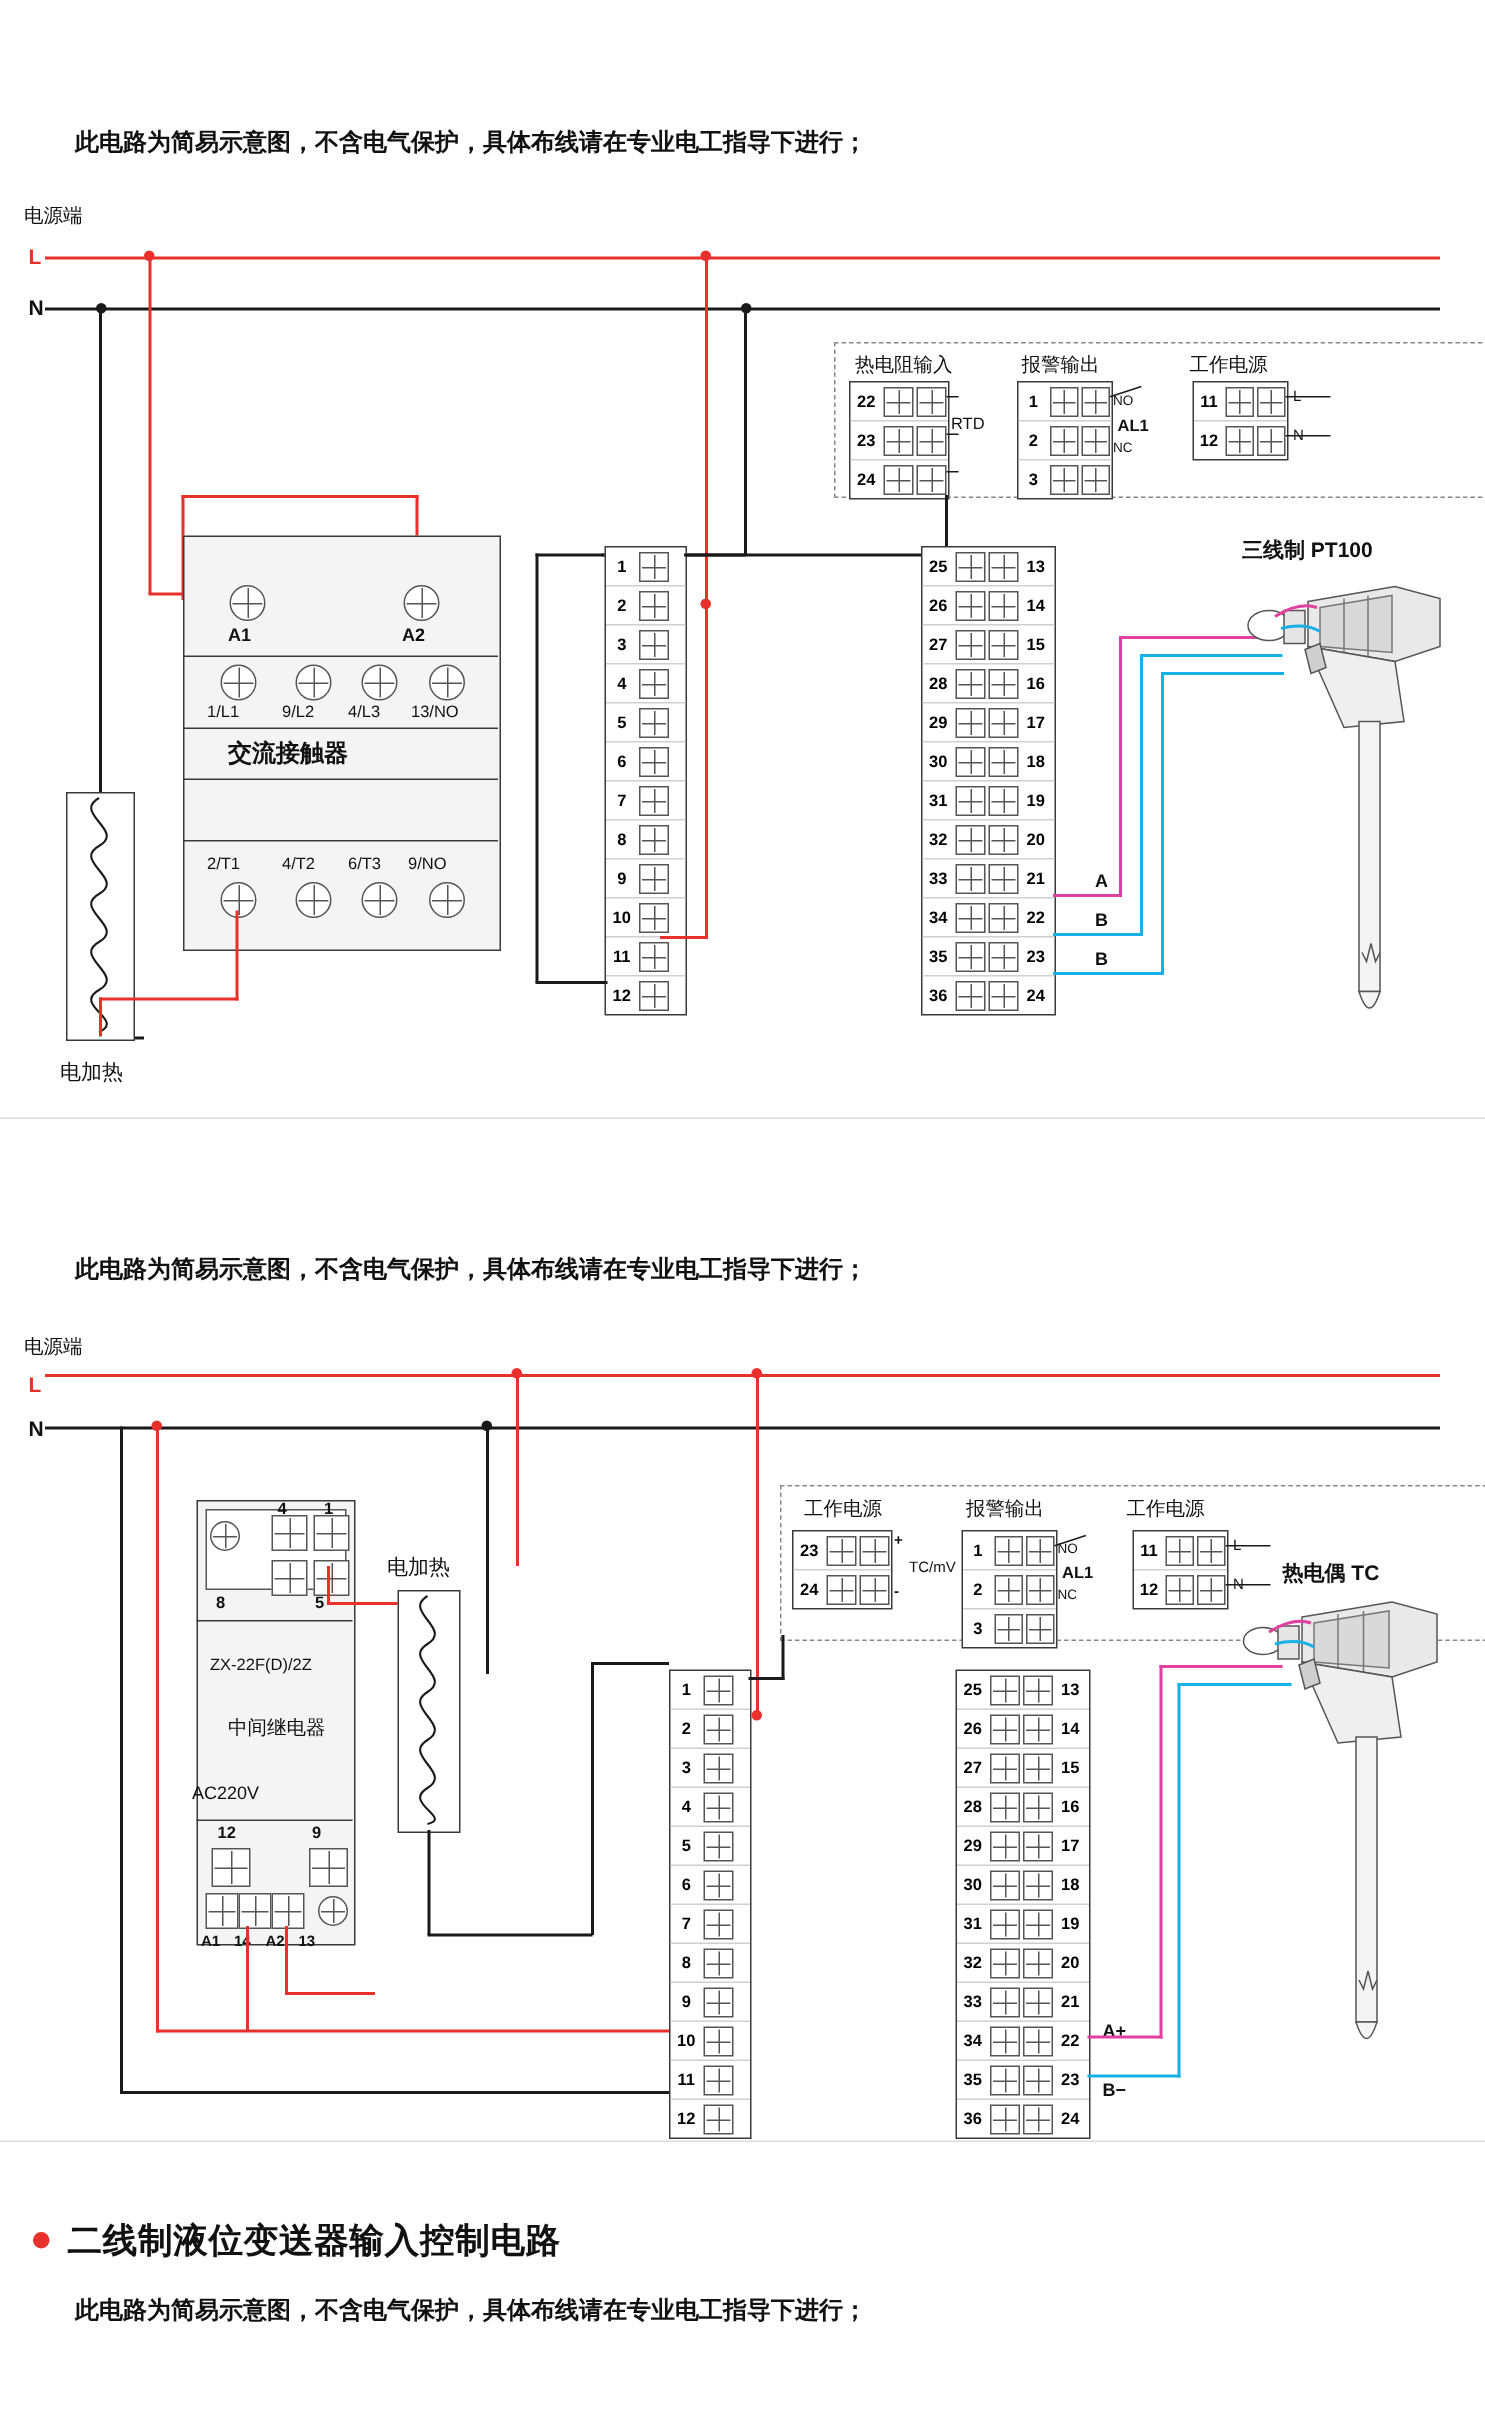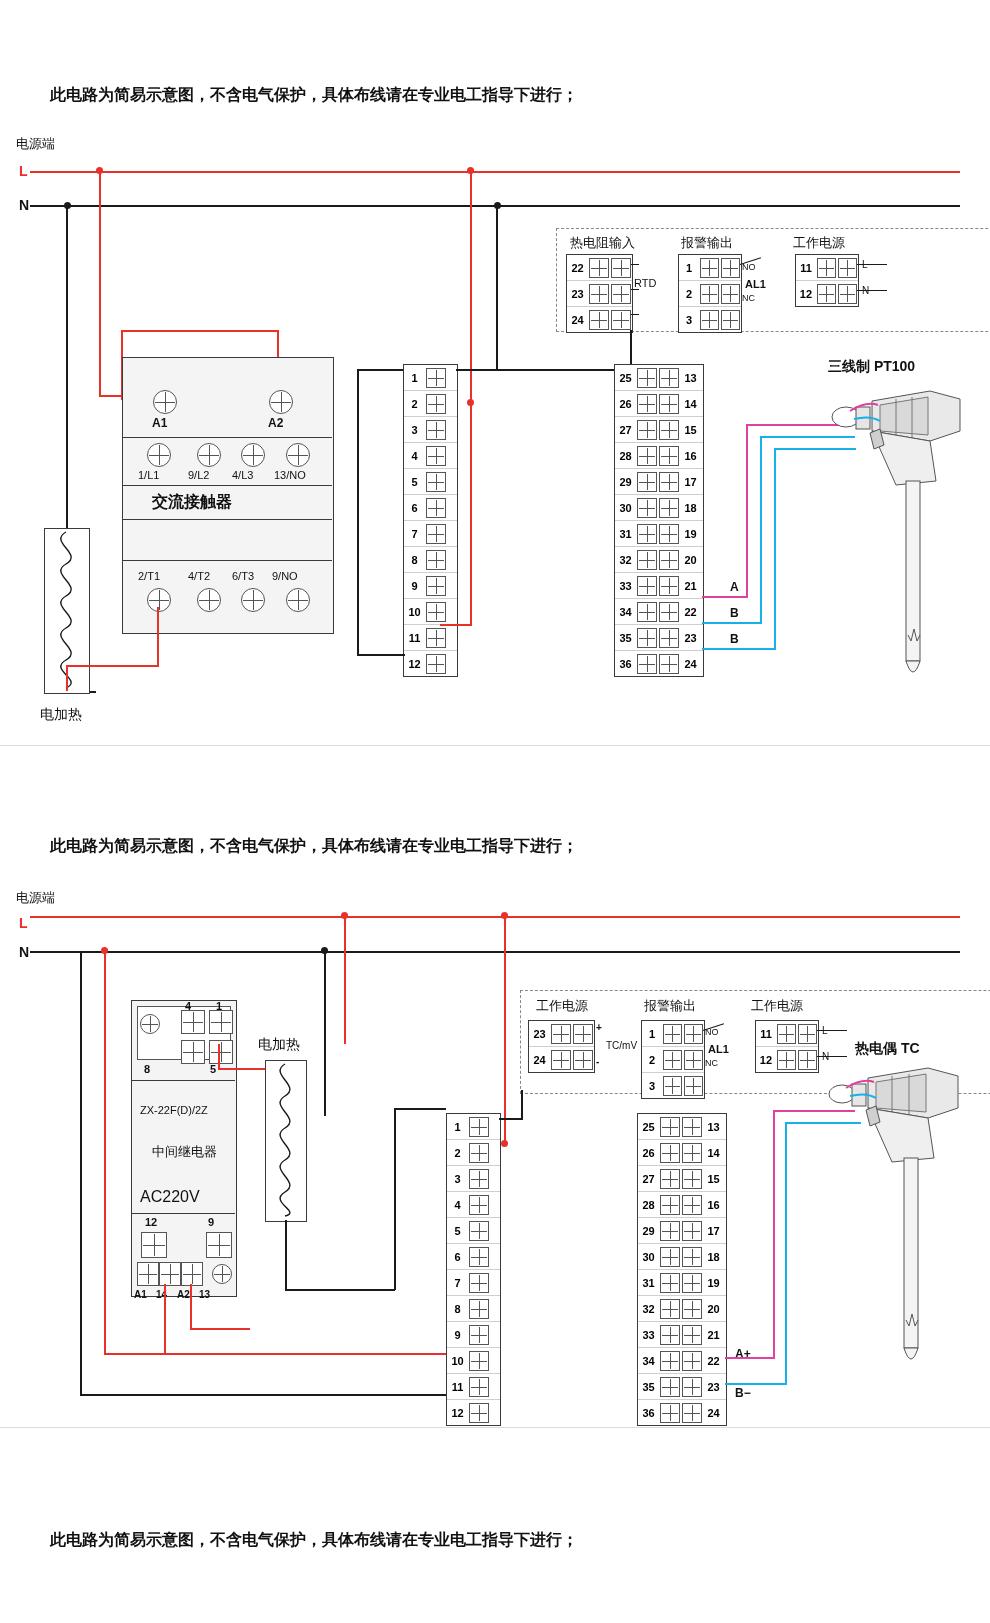--- a/index.html
+++ b/index.html
@@ -380,21 +380,21 @@
   <div class="screw" style="position:absolute;left:180px;top:1010px;width:22px;height:22px;"></div>
   <div class="screw" style="position:absolute;left:208px;top:1010px;width:22px;height:22px;"></div>
   <div class="screw" style="position:absolute;left:180px;top:1040px;width:22px;height:22px;"></div>
   <div class="screw" style="position:absolute;left:208px;top:1040px;width:22px;height:22px;"></div>
   <div class="screw round" style="position:absolute;left:139px;top:1014px;width:18px;height:18px;border:1px solid #555;"></div>
   <div class="lbl b" style="left:144px;top:1063px;font-size:11px;">8</div>
   <div class="lbl b" style="left:210px;top:1063px;font-size:11px;">5</div>
   <div class="cline" style="left:131px;top:1080px;width:104px;"></div>
   <div class="lbl" style="left:140px;top:1104px;font-size:11px;">ZX-22F(D)/2Z</div>
   <div class="lbl cn" style="left:152px;top:1143px;font-size:13px;">中间继电器</div>
-  <div class="lbl" style="left:140px;top:1188px;font-size:16px;">AC220V</div>
+  <div class="lbl" style="left:128px;top:1188px;font-size:12px;">AC220V</div>
   <div class="cline" style="left:131px;top:1213px;width:104px;"></div>
   <div class="lbl b" style="left:145px;top:1216px;font-size:11px;">12</div>
   <div class="lbl b" style="left:208px;top:1216px;font-size:11px;">9</div>
   <div class="screw" style="position:absolute;left:140px;top:1232px;width:24px;height:24px;"></div>
   <div class="screw" style="position:absolute;left:205px;top:1232px;width:24px;height:24px;"></div>
   <div class="screw round" style="position:absolute;left:211px;top:1264px;width:18px;height:18px;border:1px solid #555;"></div>
   <div class="screw" style="position:absolute;left:136px;top:1262px;width:20px;height:22px;"></div>
   <div class="screw" style="position:absolute;left:158px;top:1262px;width:20px;height:22px;"></div>
   <div class="screw" style="position:absolute;left:180px;top:1262px;width:20px;height:22px;"></div>
   <div class="lbl b" style="left:134px;top:1289px;font-size:10px;">A1</div>
@@ -630,15 +630,19 @@
     <path d="M54 48 L64 44 L68 60 L58 64 Z" fill="#cfcfcf" stroke="#555"></path>
     <rect x="92" y="96" width="14" height="190" fill="#f4f4f4" stroke="#555"></rect>
     <path d="M92 286 q7 22 14 0 z" fill="#f4f4f4" stroke="#555"></path>
     <path d="M94 258 l3 6 l3 -12 l3 12 l3 -6" fill="none" stroke="#555"></path>
     <path d="M34 26 q16 -10 28 -6" fill="none" stroke="#e040a0" stroke-width="2"></path>
     <path d="M38 34 q16 -4 26 2" fill="none" stroke="#17b0e8" stroke-width="2"></path>
   </svg>
 
   <div class="divider" style="top:1427px;"></div>
 
+  <div class="sec-title" style="left:22px;top:1478px;">
+    <span class="bullet"></span>
+    <span class="txt">二线制液位变送器输入控制电路</span>
+  </div>
   <div class="sec-sub" style="left:50px;top:1530px;">此电路为简易示意图，不含电气保护，具体布线请在专业电工指导下进行；</div>
 
 </div>
 
 </body></html>

